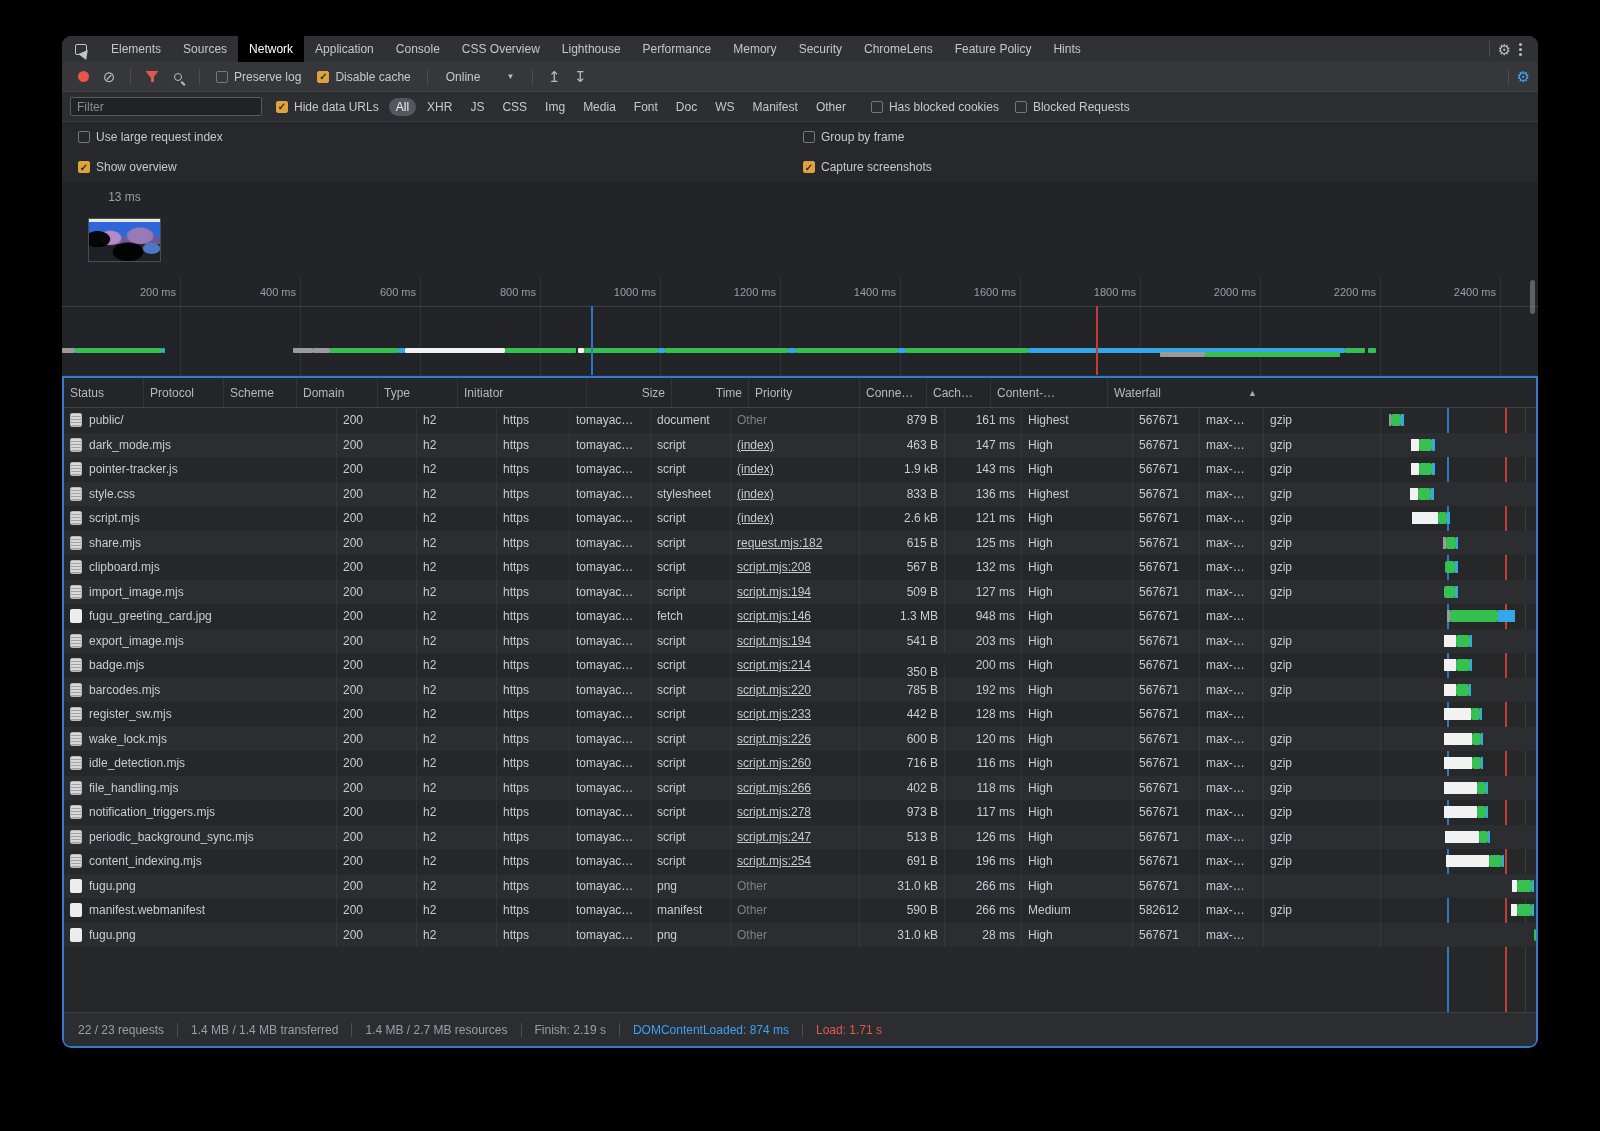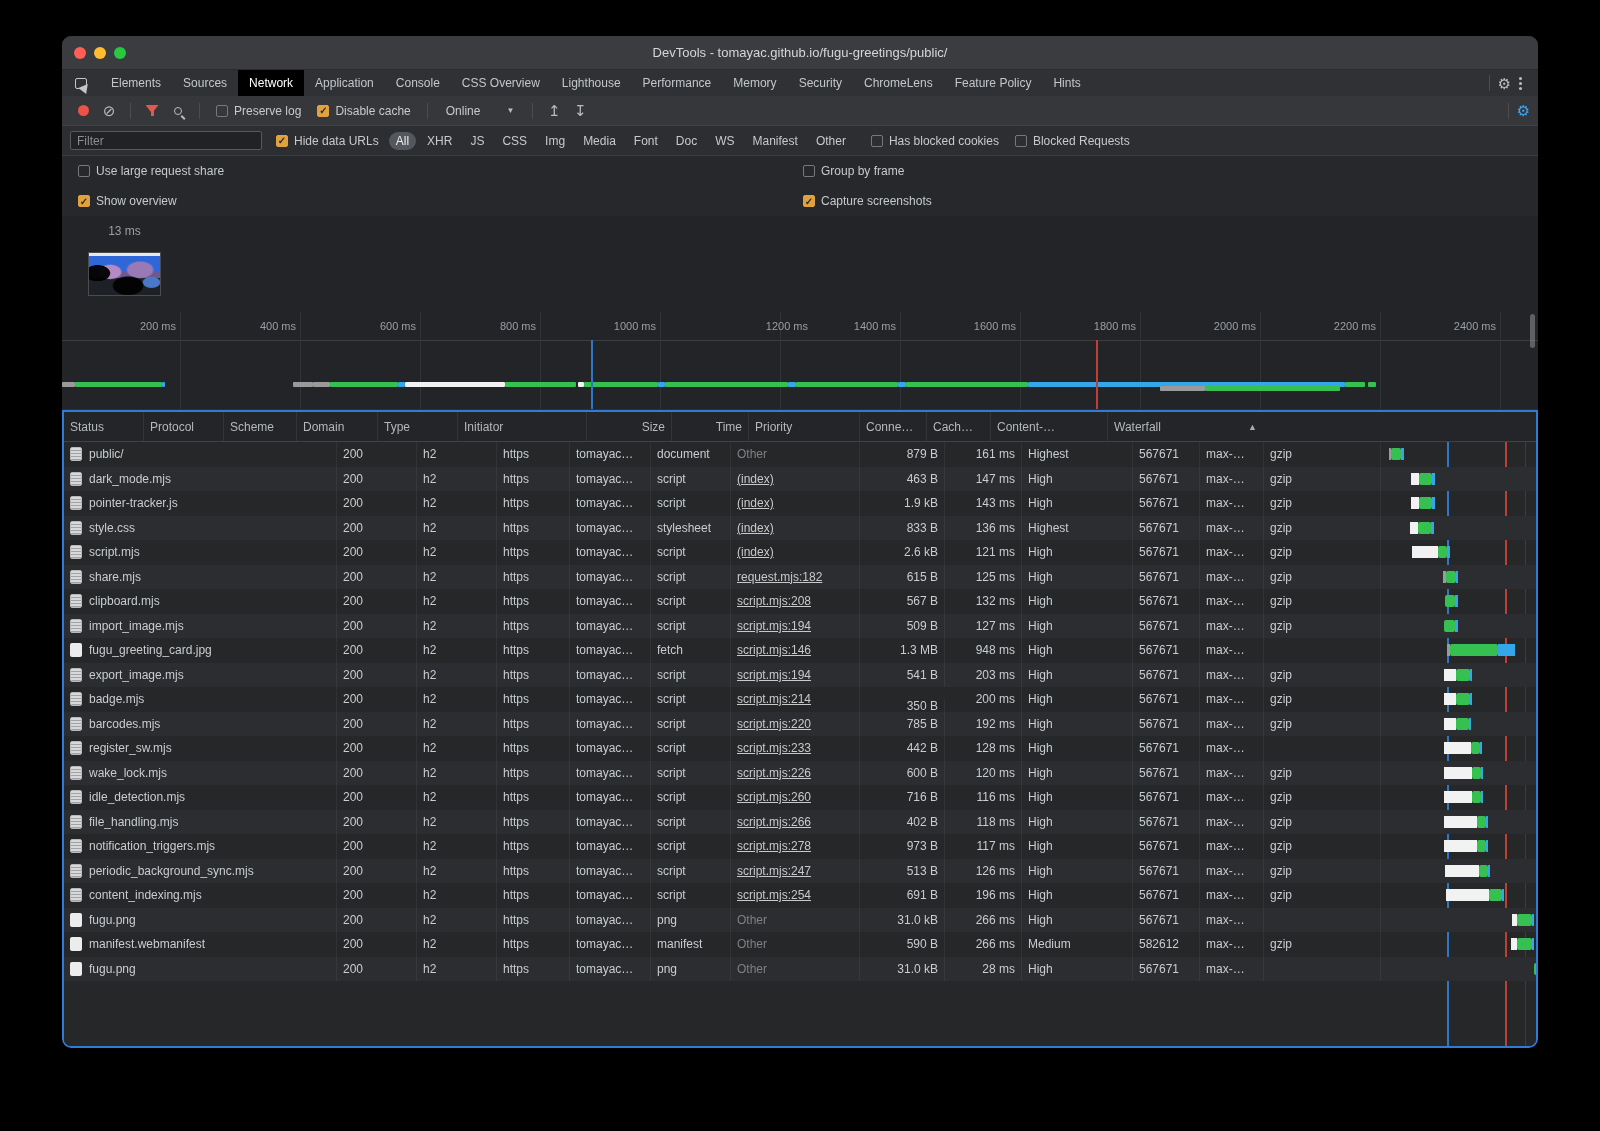--- a/index.html
+++ b/index.html
@@ -120,28 +120,20 @@
   .sum-item + .sum-item { border-left:1px solid #4b4d50; }
   .sum-item.dcl { color:#3da2f4; }
   .sum-item.load { color:#e8574c; }
 </style>
 </head>
 <body>
 
 <div class="stage">
   <div class="window">
 
-    <div class="titlebar">
-      <div class="lights">
-        <div class="light r"></div>
-        <div class="light y"></div>
-        <div class="light g"></div>
-      </div>
-      <div class="wtitle">DevTools - tomayac.github.io/fugu-greetings/public/</div>
-    </div>
 
     <div class="tabbar">
       <div class="inspect-wrap">
         <div class="inspect-box"></div>
       </div>
       <div id="tabs" style="display:flex">
           <div class="tab">Elements</div>
           <div class="tab">Sources</div>
           <div class="tab sel">Network</div>
           <div class="tab">Application</div>
@@ -234,21 +226,21 @@
         </div>
       <div class="cb">
           <div class="box">✓</div>
           <div class="lbl">Blocked Requests</div>
         </div>
     </div>
 
     <div class="optrow">
       <div class="cb">
           <div class="box">✓</div>
-          <div class="lbl">Use large request share</div>
+          <div class="lbl">Use large request index</div>
         </div>
       <div class="right cb">
           <div class="box">✓</div>
           <div class="lbl">Group by frame</div>
         </div>
     </div>
     <div class="optrow">
       <div class="cb checked">
           <div class="box">✓</div>
           <div class="lbl">Show overview</div>
@@ -271,21 +263,21 @@
         <div class="ov-tick-label" style="left: 52px;">200 ms</div>
         <div class="ov-gridline" style="left: 238px;"></div>
         <div class="ov-tick-label" style="left: 172px;">400 ms</div>
         <div class="ov-gridline" style="left: 358px;"></div>
         <div class="ov-tick-label" style="left: 292px;">600 ms</div>
         <div class="ov-gridline" style="left: 478px;"></div>
         <div class="ov-tick-label" style="left: 412px;">800 ms</div>
         <div class="ov-gridline" style="left: 598px;"></div>
         <div class="ov-tick-label" style="left: 532px;">1000 ms</div>
         <div class="ov-gridline" style="left: 718px;"></div>
-        <div class="ov-tick-label" style="left: 684px;">1200 ms</div>
+        <div class="ov-tick-label" style="left: 652px;">1200 ms</div>
         <div class="ov-gridline" style="left: 838px;"></div>
         <div class="ov-tick-label" style="left: 772px;">1400 ms</div>
         <div class="ov-gridline" style="left: 958px;"></div>
         <div class="ov-tick-label" style="left: 892px;">1600 ms</div>
         <div class="ov-gridline" style="left: 1078px;"></div>
         <div class="ov-tick-label" style="left: 1012px;">1800 ms</div>
         <div class="ov-gridline" style="left: 1198px;"></div>
         <div class="ov-tick-label" style="left: 1132px;">2000 ms</div>
         <div class="ov-gridline" style="left: 1318px;"></div>
         <div class="ov-tick-label" style="left: 1252px;">2200 ms</div>
@@ -948,16 +940,24 @@
             <div class="cell" style="width: 67px; flex: 0 0 auto;">567671</div>
             <div class="cell" style="width: 64px; flex: 0 0 auto;">max-…</div>
             <div class="cell" style="width: 117px; flex: 0 0 auto;"></div>
             <div class="cell wf-cell" style="width: auto; flex: 1 1 0%;">
               <div class="wf-bar" style="left: 153px;">
                 <div class="wf-seg g" style="width: 4px; background: rgb(54, 192, 82);"></div>
               </div>
             </div>
           </div>
         </div>
+      <div class="statusbar" id="statusbar">
+          <div class="sum-item">22 / 23 requests</div>
+          <div class="sum-item">1.4 MB / 1.4 MB transferred</div>
+          <div class="sum-item">1.4 MB / 2.7 MB resources</div>
+          <div class="sum-item">Finish: 2.19 s</div>
+          <div class="sum-item dcl">DOMContentLoaded: 874 ms</div>
+          <div class="sum-item load">Load: 1.71 s</div>
+        </div>
     </div>
 
   </div>
 </div>
 
 </body></html>

